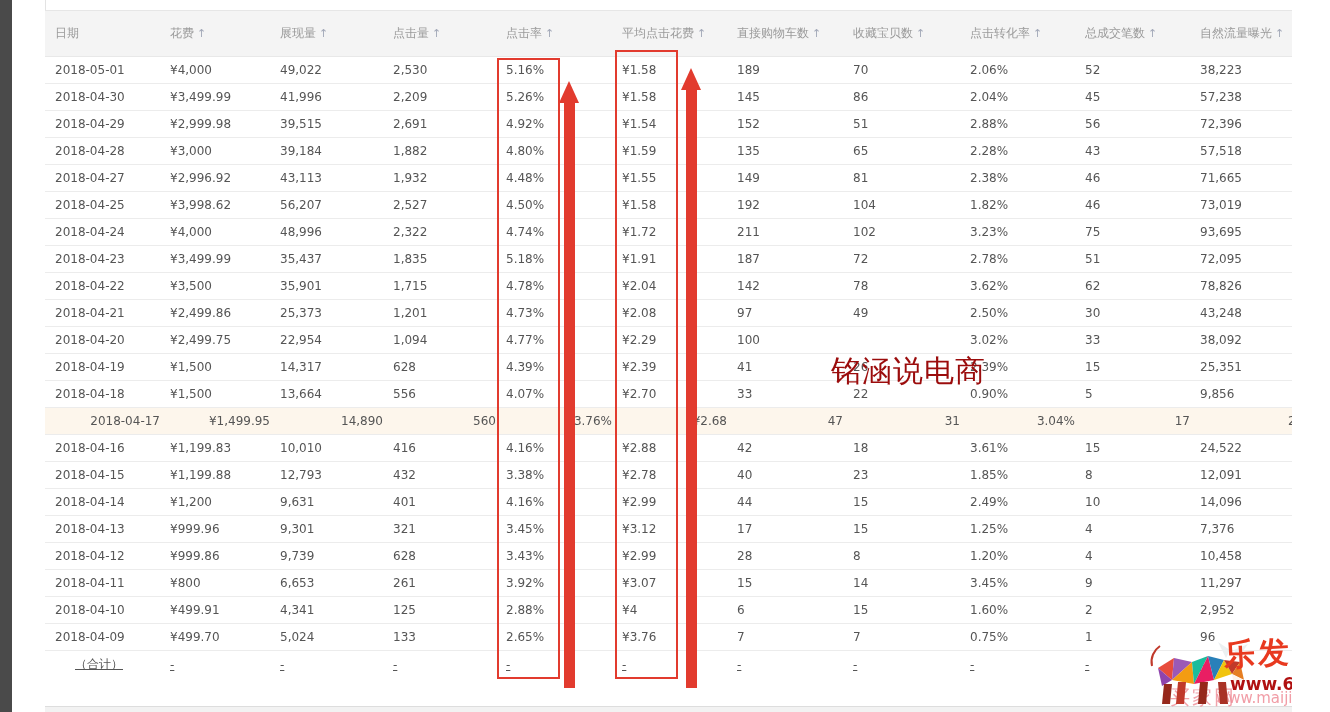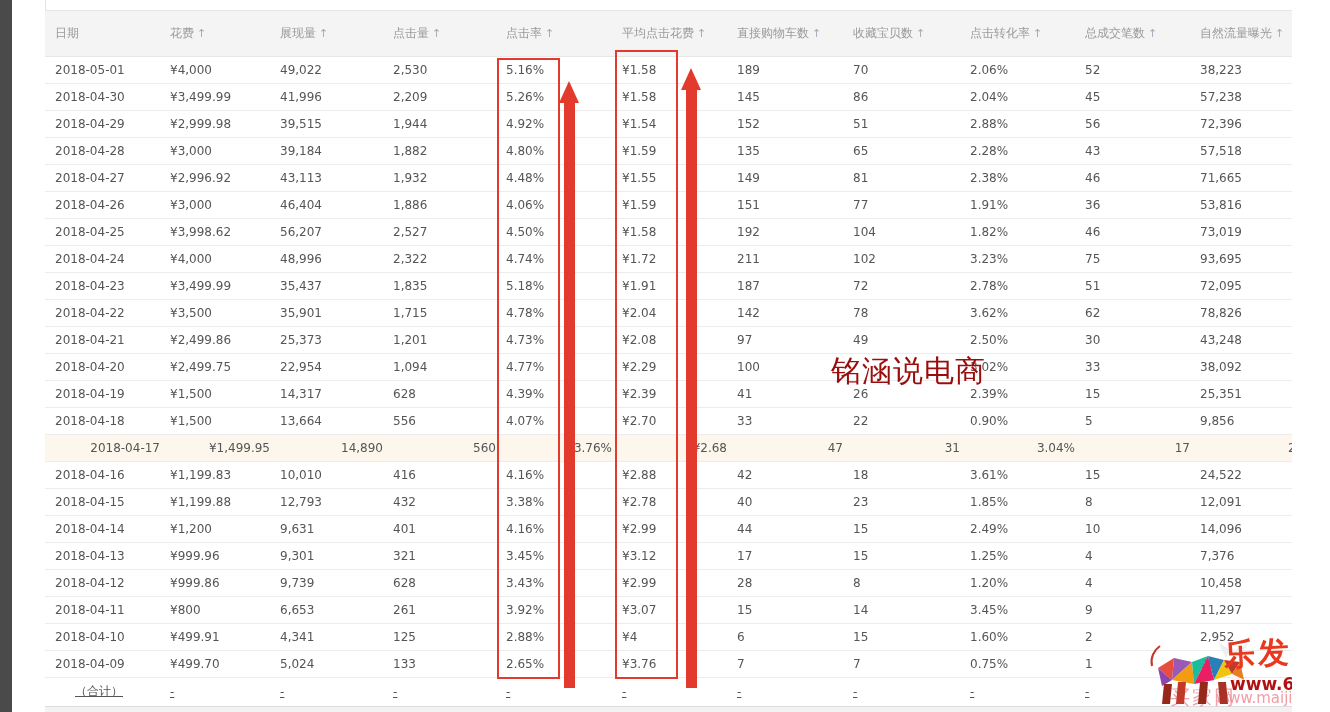--- a/index.html
+++ b/index.html
@@ -106,21 +106,21 @@
           <td>145</td>
           <td>86</td>
           <td>2.04%</td>
           <td>45</td>
           <td>57,238</td>
         </tr>
         <tr>
           <td>2018-04-29</td>
           <td>¥2,999.98</td>
           <td>39,515</td>
-          <td>1,944</td>
+          <td>2,691</td>
           <td>4.92%</td>
           <td>¥1.54</td>
           <td>152</td>
           <td>51</td>
           <td>2.88%</td>
           <td>56</td>
           <td>72,396</td>
         </tr>
         <tr>
           <td>2018-04-28</td>
@@ -140,33 +140,20 @@
           <td>¥2,996.92</td>
           <td>43,113</td>
           <td>1,932</td>
           <td>4.48%</td>
           <td>¥1.55</td>
           <td>149</td>
           <td>81</td>
           <td>2.38%</td>
           <td>46</td>
           <td>71,665</td>
-        </tr>
-        <tr>
-          <td>2018-04-26</td>
-          <td>¥3,000</td>
-          <td>46,404</td>
-          <td>1,886</td>
-          <td>4.06%</td>
-          <td>¥1.59</td>
-          <td>151</td>
-          <td>77</td>
-          <td>1.91%</td>
-          <td>36</td>
-          <td>53,816</td>
         </tr>
         <tr>
           <td>2018-04-25</td>
           <td>¥3,998.62</td>
           <td>56,207</td>
           <td>2,527</td>
           <td>4.50%</td>
           <td>¥1.58</td>
           <td>192</td>
           <td>104</td>

